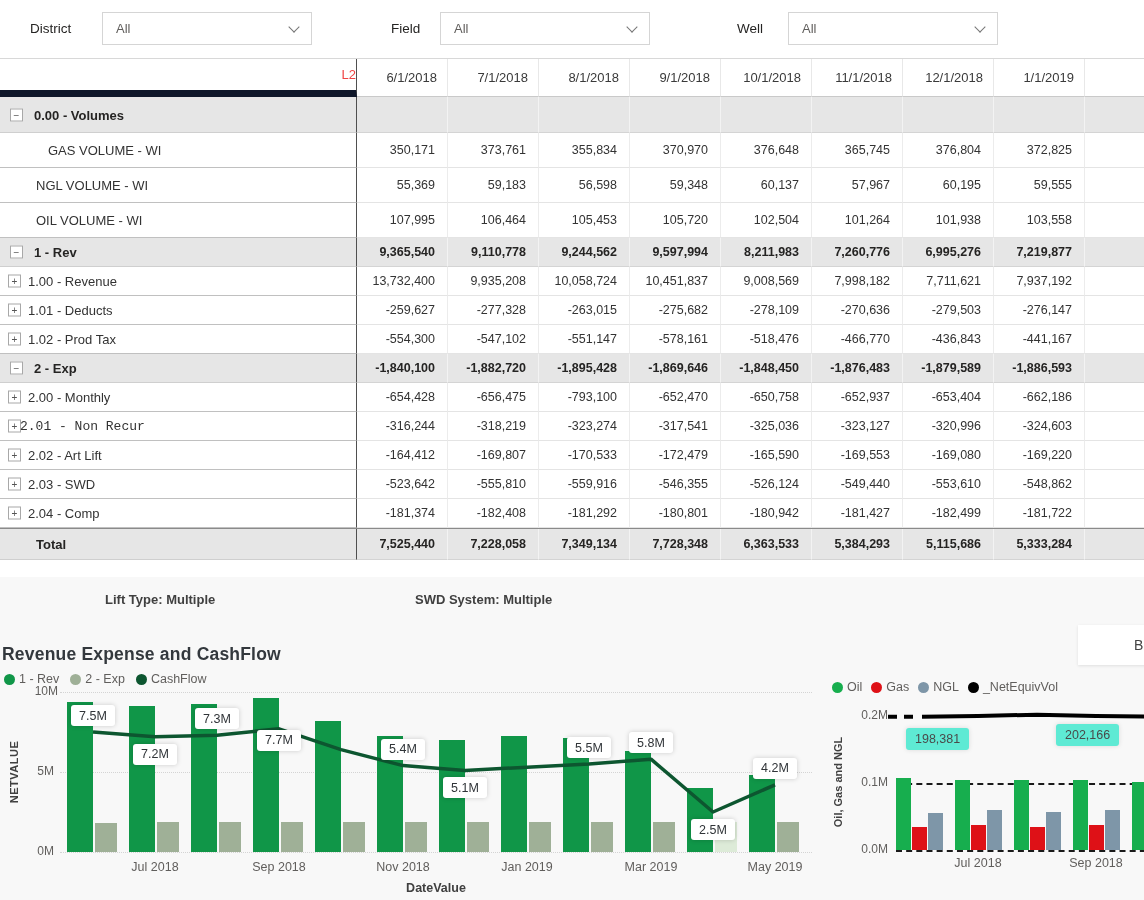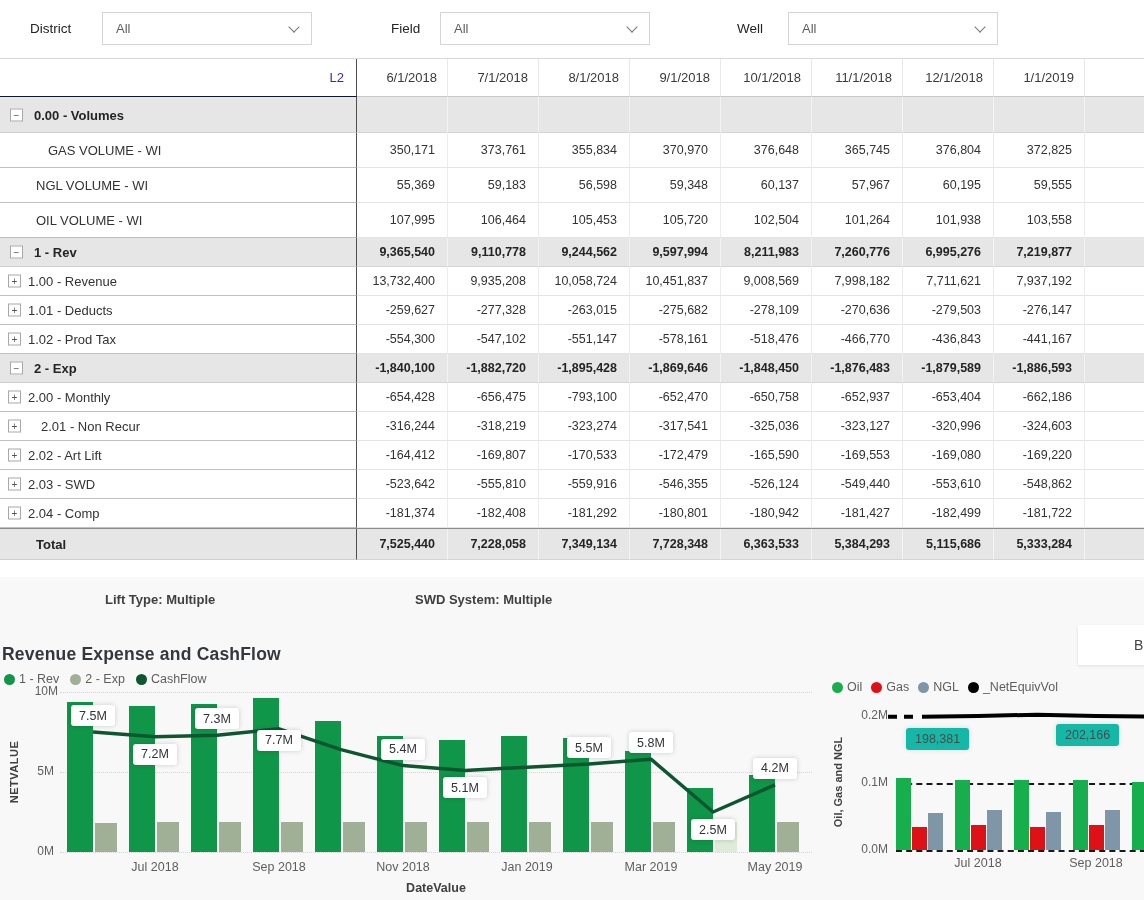--- a/index.html
+++ b/index.html
@@ -9,21 +9,21 @@
 .flt-box{position:absolute;top:12px;width:210px;height:33px;background:#fff;border:1px solid #d5d5d5;display:flex;align-items:center;justify-content:space-between;padding:0 13px;cursor:pointer}
 .flt-val{font-size:13px;color:#605e5c}
 .chev{width:8px;height:8px;border-right:1.4px solid #767676;border-bottom:1.4px solid #767676;transform:rotate(45deg);margin-top:-4px}
 
 #matrix{position:absolute;left:0;top:58px;width:1144px;overflow:hidden;border-top:1px solid #d8d8d8;background:#fff}
 #matrix-inner{width:1176px}
 .mx-row{display:flex;position:relative;background:#fff}
 .cell-label{width:357px;position:relative;border-right:1px solid #4f4f4f;flex:none;background:#fff}
 .cell-v{width:91px;flex:none;display:flex;align-items:center;justify-content:flex-end;padding-right:12px;font-size:12.5px;color:#333;border-right:1px solid #ececec;border-bottom:1px solid #e4e4e4;background:#fff;white-space:nowrap}
 .mx-header .cell-v{font-size:13px;color:#3a3a3a;border-bottom:1px solid #c9c9c9;padding-right:10px;border-right:1px solid #e8e8e8}
-.mx-header .cell-label{display:flex;align-items:center;justify-content:flex-end;padding-right:12px;font-size:13px;color:#4c1d95;border-bottom:1px solid #0f172a}
+.mx-header .cell-label{display:flex;align-items:center;justify-content:flex-end;padding-right:0;font-size:13px;color:#ef4444;border-bottom:7px solid #0f172a}
 .row-leaf .cell-label{border-bottom:1px solid #c0c0c0}
 .row-group .cell-label,.row-total .cell-label{background:#e6e6e6;border-bottom:1px solid #cfcfcf}
 .row-group .cell-v,.row-total .cell-v{background:#e6e6e6;font-weight:bold;color:#252423;border-right:1px solid #f3f3f3;border-bottom:1px solid #d4d4d4}
 .row-total{border-top:1px solid #8a8a8a}
 .rlabel{position:absolute;top:50%;transform:translateY(-50%);font-size:13px;color:#333;white-space:nowrap}
 .row-group .rlabel,.row-total .rlabel{font-weight:bold;color:#252423}
 .eicon{position:absolute;top:50%;transform:translateY(-50%);width:13px;height:13px;border:1px solid #a8a8a8;background:#fff;color:#555;font-size:10px;line-height:11px;text-align:center;cursor:pointer}
 
 .section{position:absolute;left:0;top:577px;width:1144px;height:323px;background:#f8f8f8}
 .sublabel{position:absolute;top:592px;font-size:13px;font-weight:bold;color:#404040}
@@ -34,21 +34,21 @@
 .lg-dot{width:11px;height:11px;border-radius:50%}
 .lg-txt{font-size:12.5px;color:#605e5c;white-space:nowrap}
 .grid-dot{position:absolute;height:0;border-top:1px dotted #d4d4d4}
 .grid-dash{position:absolute;height:0;border-top:2px dashed #1a1a1a}
 .ytick{position:absolute;font-size:12px;color:#605e5c;text-align:right;white-space:nowrap}
 .xtick{position:absolute;font-size:12.5px;color:#605e5c;text-align:center;white-space:nowrap}
 .axis-title-y{position:absolute;font-size:11px;font-weight:bold;color:#404040;white-space:nowrap}
 .axis-title-x{position:absolute;font-size:12.5px;font-weight:bold;color:#404040;text-align:center}
 .bar{position:absolute;cursor:pointer}
 .dlabel{position:absolute;width:44px;height:21px;background:#fff;border-radius:3px;box-shadow:0 0 5px rgba(0,0,0,.18);display:flex;align-items:center;justify-content:center;font-size:12.5px;color:#303438}
-.llabel{position:absolute;height:22px;background:#14b8a6;border-radius:3px;box-shadow:0 0 5px rgba(0,0,0,.12);display:flex;align-items:center;justify-content:center;font-size:12.5px;color:#4a4a4a;padding:0 9px;white-space:nowrap}
+.llabel{position:absolute;height:22px;background:#5eead4;border-radius:3px;box-shadow:0 0 5px rgba(0,0,0,.12);display:flex;align-items:center;justify-content:center;font-size:12.5px;color:#4a4a4a;padding:0 9px;white-space:nowrap}
 .boe-btn{position:absolute;background:#fff;box-shadow:0 1px 3px rgba(0,0,0,.10);display:flex;align-items:center;cursor:pointer;font-size:14px;color:#444}
 svg{position:absolute;left:0;top:0;overflow:visible}
 </style>
 </head>
 <body>
 
 <div>
   <span class="flt-label" style="left:30px">District</span>
   <div class="flt-box" style="left:102px">
     <span class="flt-val">All</span>
@@ -223,21 +223,21 @@
         <div class="cell-v">-652,470</div>
         <div class="cell-v">-650,758</div>
         <div class="cell-v">-652,937</div>
         <div class="cell-v">-653,404</div>
         <div class="cell-v">-662,186</div>
         <div class="cell-v"></div>
       </div>
       <div class="mx-row row-leaf" style="height: 29px;">
         <div class="cell-label">
           <span class="eicon" style="left: 8px;">+</span>
-          <span class="rlabel" style="left: 41px;">2.01 - Non Recur</span>
+          <span class="rlabel" style="left: 20px; font-family: Liberation Mono, monospace;">2.01 - Non Recur</span>
         </div>
         <div class="cell-v">-316,244</div>
         <div class="cell-v">-318,219</div>
         <div class="cell-v">-323,274</div>
         <div class="cell-v">-317,541</div>
         <div class="cell-v">-325,036</div>
         <div class="cell-v">-323,127</div>
         <div class="cell-v">-320,996</div>
         <div class="cell-v">-324,603</div>
         <div class="cell-v"></div>

